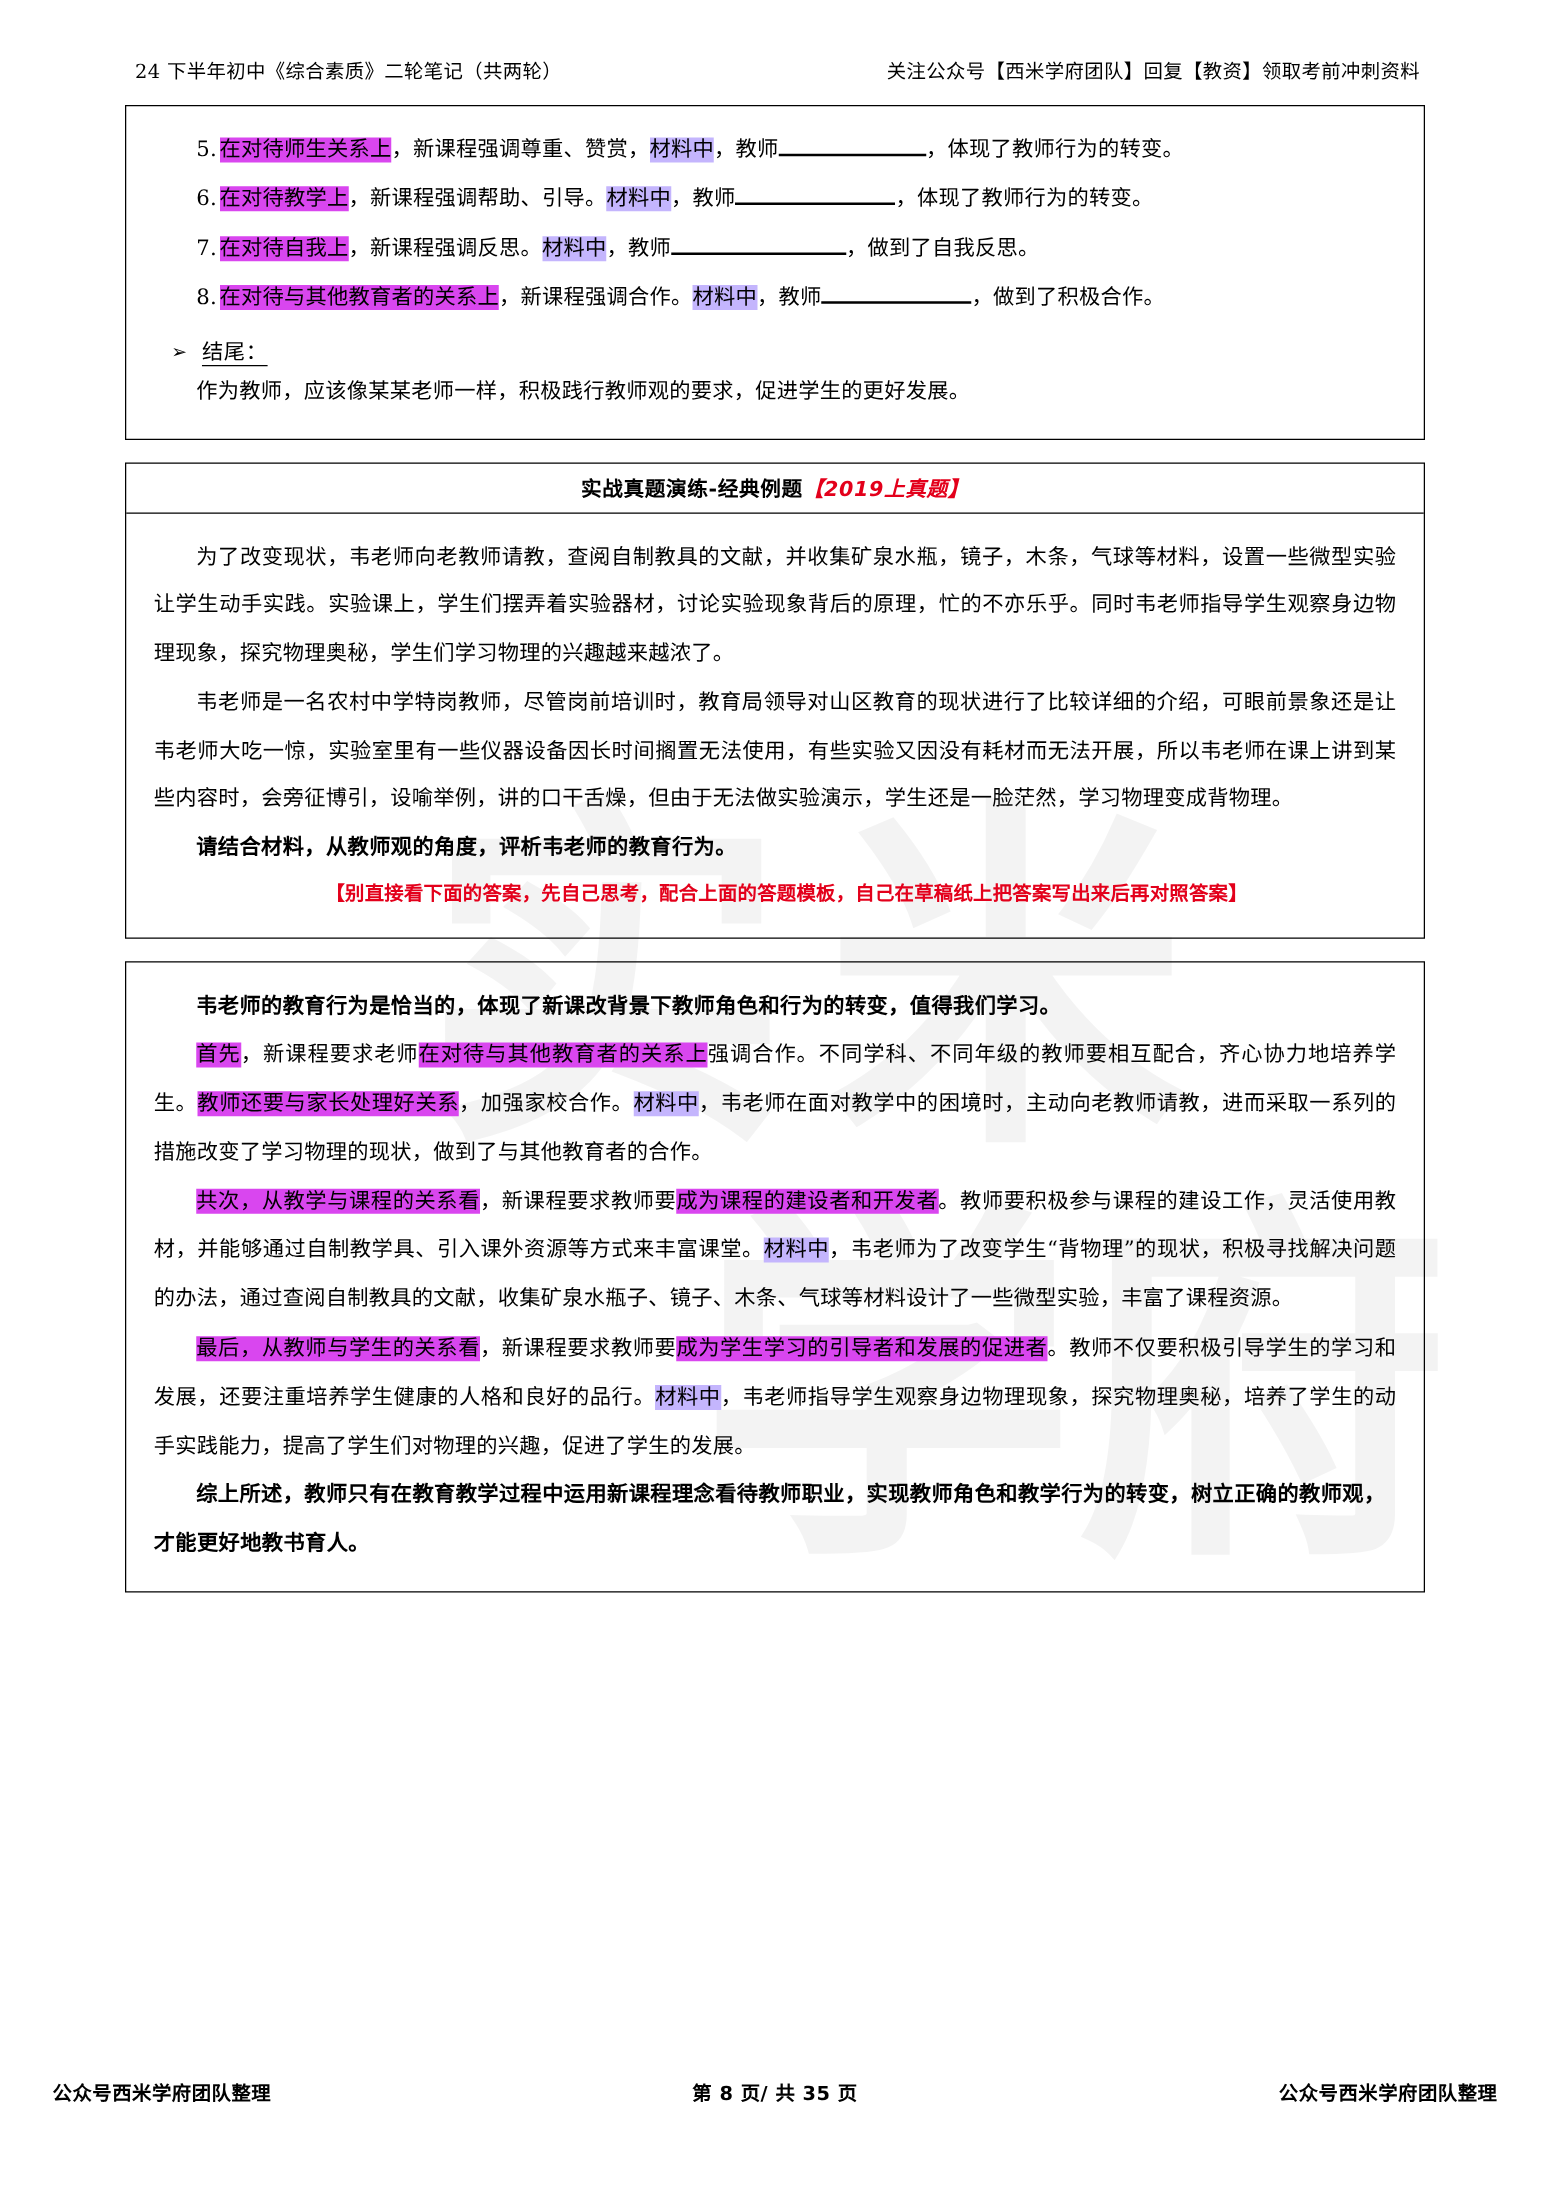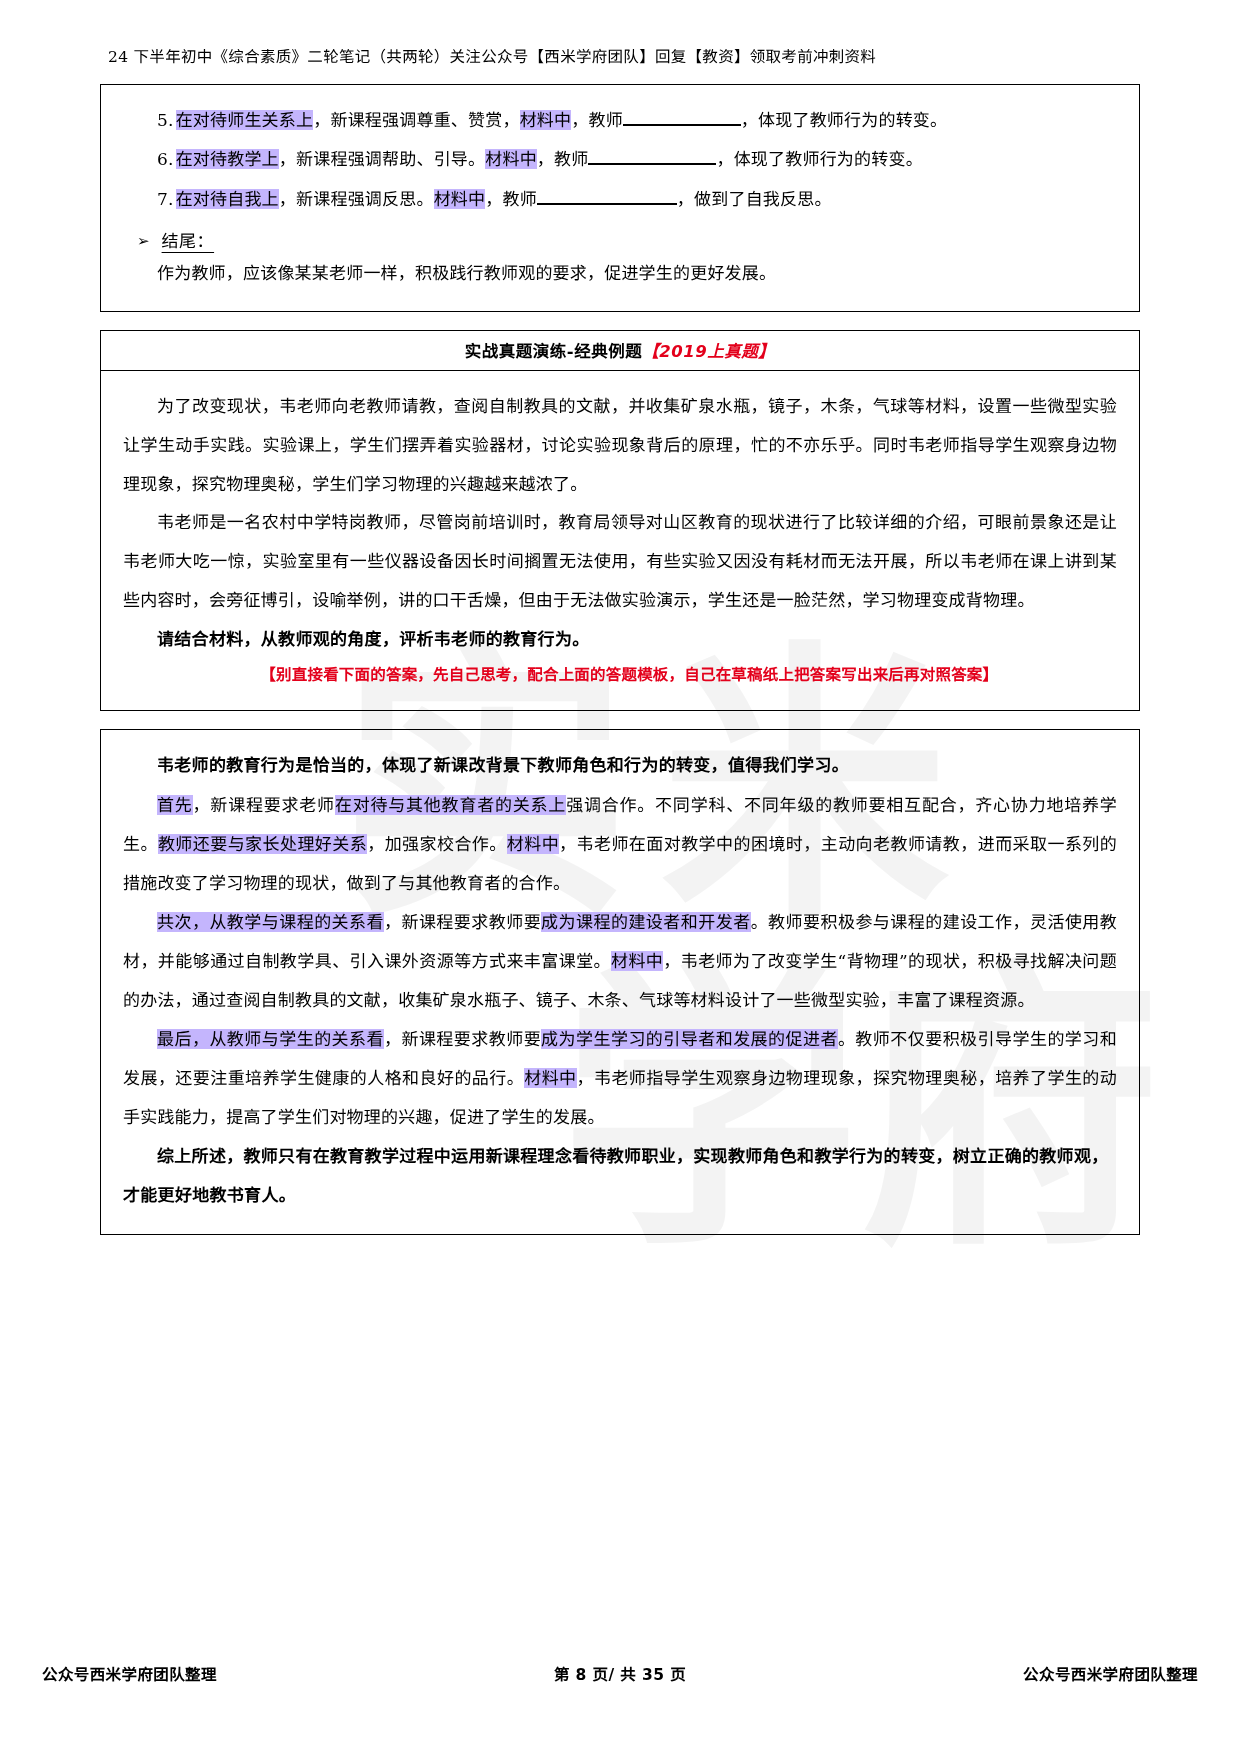--- a/index.html
+++ b/index.html
@@ -38,21 +38,21 @@
     position: relative;
     z-index: 2;
     width: 1040px;
     margin: 0 auto;
     padding-top: 44px;
   }
 
   
   .run-head {
     display: flex;
-    justify-content: flex-start;
+    justify-content: space-between;
     align-items: baseline;
     font-size: 15.5px;
     font-family: "DejaVu Serif", "Liberation Serif", serif;
     letter-spacing: 0.3px;
     padding: 0 4px 0 8px;
   }
   .run-head .left  { white-space: nowrap; }
   .run-head .right { white-space: nowrap; }
 
   
@@ -87,21 +87,21 @@
     font-family: "DejaVu Serif", "Liberation Serif", serif;
     font-size: 17px;
     line-height: 2.32;
     letter-spacing: 0.2px;
     padding-left: 34px;
     margin: 0;
     white-space: nowrap;
   }
   .num-item .idx { margin-right: 2px; }
 
-  .hl-pink { background: #c4b5fd; }
+  .hl-pink { background: #d946ef; }
   .hl-blue { background: #c4b5fd; }
 
   .blank {
     display: inline-block;
     border-bottom: 2.2px solid #000;
     vertical-align: baseline;
   }
   .blank.w1 { width: 118px; }
   .blank.w2 { width: 128px; }
   .blank.w3 { width: 140px; }
@@ -215,20 +215,23 @@
       </p>
 
       <p class="num-item">
         <span class="idx">6.</span><span class="hl-pink">在对待教学上</span><span>，新课程强调帮助、引导。</span><span class="hl-blue">材料中</span><span>，教师</span><span class="blank w2"></span><span>，体现了教师行为的转变。</span>
       </p>
 
       <p class="num-item">
         <span class="idx">7.</span><span class="hl-pink">在对待自我上</span><span>，新课程强调反思。</span><span class="hl-blue">材料中</span><span>，教师</span><span class="blank w3"></span><span>，做到了自我反思。</span>
       </p>
 
+      <p class="num-item">
+        <span class="idx">8.</span><span class="hl-pink">在对待与其他教育者的关系上</span><span>，新课程强调合作。</span><span class="hl-blue">材料中</span><span>，教师</span><span class="blank w4"></span><span>，做到了积极合作。</span>
+      </p>
 
       <div class="bullet-head">
         <span class="tri">➢</span>
         <span class="txt">结尾：</span>
       </div>
 
       <p class="line indent">作为教师，应该像某某老师一样，积极践行教师观的要求，促进学生的更好发展。</p>
 
     </div>
   </div>

